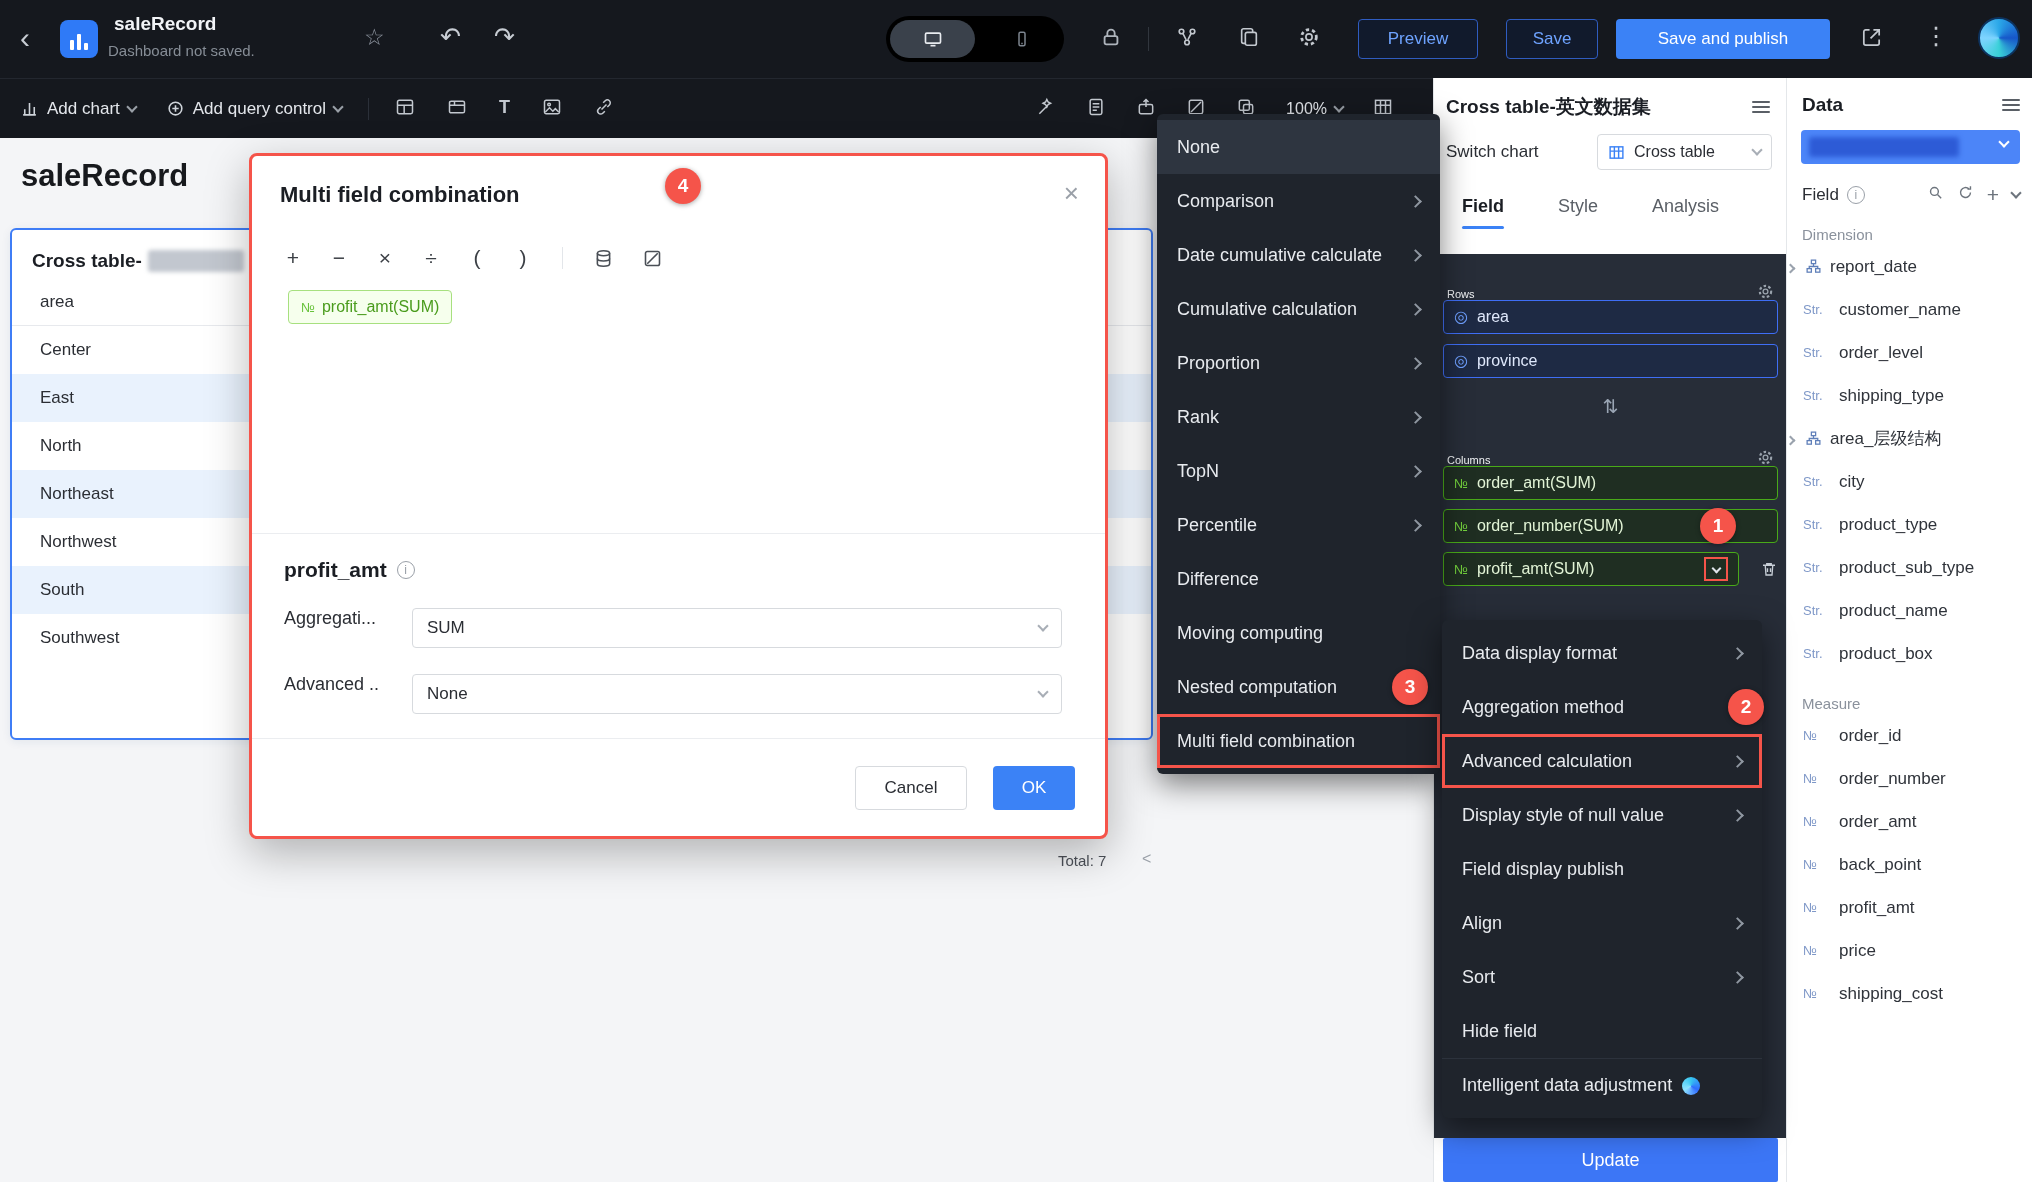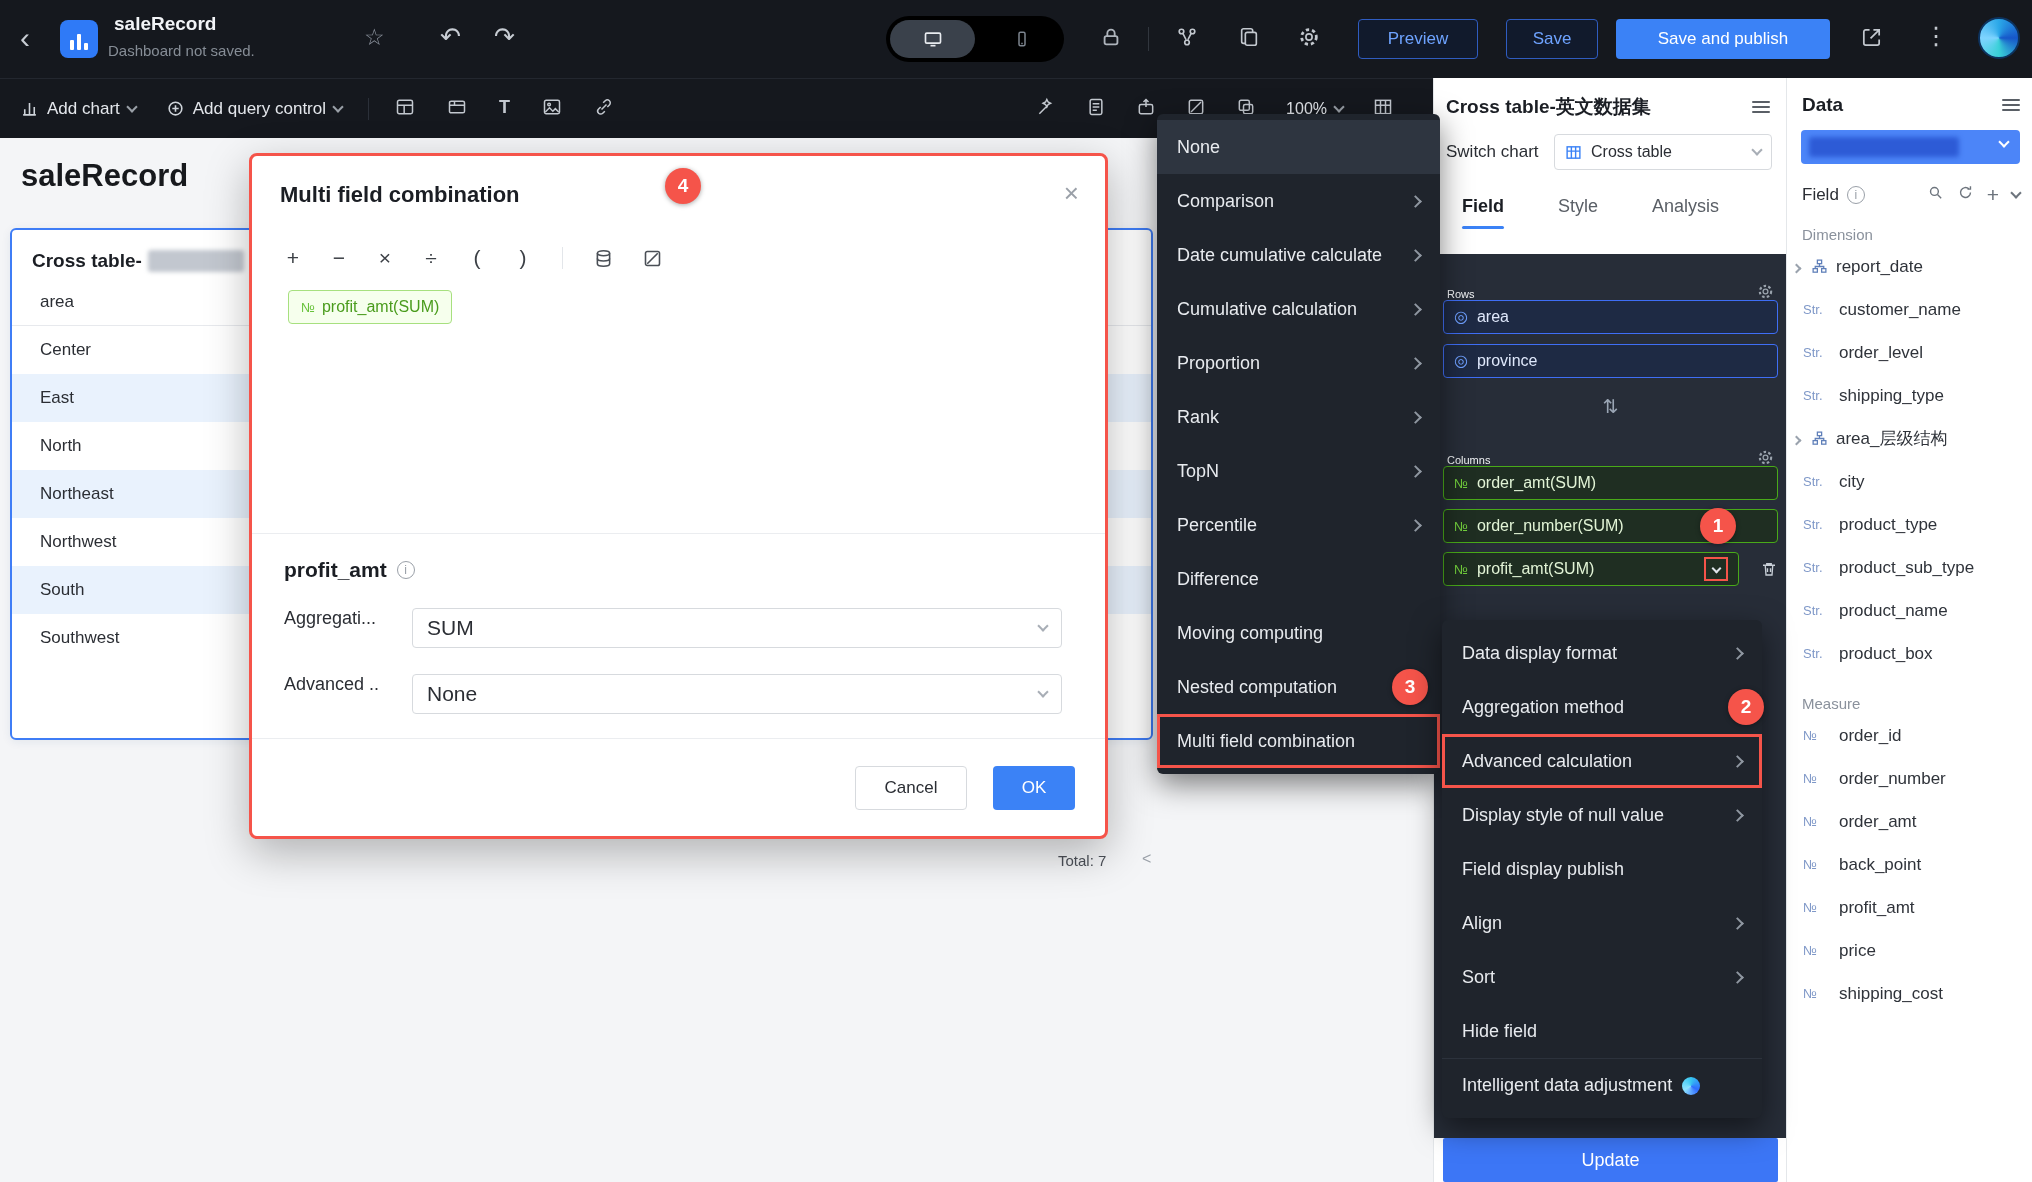--- a/index.html
+++ b/index.html
@@ -68,21 +68,21 @@
   .m-toolsep { width:1px; height:22px; background:#e3e6ea; margin:0 2px; }
   .m-tool-ic { color:#4a4f56; display:flex; }
   .m-formula { height:248px; border-bottom:1px solid #ebedf0; padding:4px 0 0 36px; }
   .tagL { display:inline-flex; gap:7px; height:34px; align-items:center; padding:0 12px; background:#f6ffed; border:1px solid #a7e07f; border-radius:4px; color:#4a9c1d; font-size:16px; }
   .tagL .no { color:#67c23a; font-size:13px; }
   .m-field { padding:24px 32px 0; }
   .m-fname { font-size:21px; font-weight:bold; color:#1b1e24; display:flex; align-items:center; gap:10px; }
   .info-i { width:18px; height:18px; border:1px solid #9aa0a8; border-radius:50%; color:#9aa0a8; font-size:12px; font-weight:normal; display:inline-flex; align-items:center; justify-content:center; font-style:normal; }
   .m-row { display:flex; margin-top:26px; }
   .m-lab { width:128px; font-size:18px; color:#2b2e34; }
-  .m-sel { width:650px; height:40px; border:1px solid #d7dade; border-radius:4px; display:flex; align-items:center; justify-content:space-between; padding:0 14px; font-size:21px; color:#2b2e34; background:#fff; color:#2b2e34; }
+  .m-sel { width:650px; height:40px; border:1px solid #d7dade; border-radius:4px; display:flex; align-items:center; justify-content:space-between; padding:0 14px; font-size:17px; color:#2b2e34; background:#fff; color:#2b2e34; }
   .m-sel .chv { color:#a8aeb6; }
   .m-foot { position:absolute; left:0; right:0; bottom:0; height:98px; border-top:1px solid #ebedf0; display:flex; align-items:center; justify-content:flex-end; gap:26px; padding:0 30px; }
   .btn-cancel { width:112px; height:44px; border:1px solid #d7dade; border-radius:4px; background:#fff; font-size:17px; color:#2b2e34; display:flex; align-items:center; justify-content:center; }
   .btn-ok { width:82px; height:44px; border-radius:4px; background:#3b82f6; color:#fff; font-size:17px; display:flex; align-items:center; justify-content:center; }
 
   
   .dmenu { position:absolute; background:#1f242c; border-radius:6px; box-shadow:0 10px 30px rgba(0,0,0,.5); padding:6px 0; z-index:45; }
   .menu-calc { left:1157px; top:114px; width:283px; }
   .menu-field { left:1442px; top:620px; width:320px; }
   .mi { height:54px; display:flex; align-items:center; justify-content:space-between; padding:0 20px; font-size:18px; color:#e8ebef; position:relative; }
@@ -101,21 +101,21 @@
   .b1 { left:1700px; top:508px; }
 
   
   .cfg { position:absolute; left:1433px; top:78px; width:353px; height:1104px; background:#fff; border-left:1px solid #e4e7ea; z-index:8; }
   .cfg-title-row { display:flex; justify-content:space-between; align-items:center; padding:16px 16px 0 12px; }
   .cfg-title { font-size:19px; font-weight:bold; color:#1b1e24; }
   .burger { display:inline-block; width:18px; }
   .burger i { display:block; height:2px; background:#5a5f66; margin:3px 0; border-radius:1px; }
   .cfg-switch { display:flex; align-items:center; justify-content:space-between; padding:14px 14px 0 12px; }
   .cfg-switch-label { font-size:17px; color:#2b2e34; }
-  .cfg-sel { width:218px; height:36px; border:1px solid #d7dade; border-radius:4px; display:flex; align-items:center; gap:9px; padding:0 10px; font-size:16px; color:#2b2e34; background:#fff; }
+  .cfg-sel { width:175px; height:36px; border:1px solid #d7dade; border-radius:4px; display:flex; align-items:center; gap:9px; padding:0 10px; font-size:16px; color:#2b2e34; background:#fff; }
   .cfg-sel .ic { color:#3b82f6; display:flex; }
   .cfg-sel .chv { margin-left:auto; color:#a8aeb6; }
   .cfg-tabs { display:flex; gap:54px; padding:26px 0 0 28px; font-size:18px; color:#5a5f66; }
   .tab.active { color:#1b1e24; font-weight:bold; }
   .tab.active::after { content:""; display:block; height:3px; background:#3b82f6; margin-top:9px; border-radius:2px; }
   .cfg-dark { position:absolute; left:0; top:176px; width:353px; height:884px; background:#272d38; padding:4px 9px 0; }
   .sec-row { display:flex; justify-content:space-between; align-items:flex-end; height:42px; color:#f2f4f6; font-size:11px; padding:0 4px; }
   .sec-row .gear { color:#9aa3ad; display:flex; }
   .tagB { height:34px; border:1px solid #3f6ef5; background:#1e2a44; border-radius:4px; display:flex; align-items:center; gap:9px; padding:0 10px; color:#dfe8fb; font-size:16px; margin-bottom:10px; }
   .tagB .pin { color:#6fa0ff; font-size:16px; line-height:16px; }
@@ -138,21 +138,21 @@
   .d-sel .chv { position:absolute; right:12px; top:12px; color:#fff; }
   .d-field-row { display:flex; align-items:center; gap:8px; padding:20px 12px 0 15px; font-size:17px; color:#2b2e34; }
   .d-field-ics { margin-left:auto; display:flex; align-items:center; gap:13px; color:#6d747d; }
   .d-plus { font-size:21px; line-height:16px; color:#6d747d; }
   .d-sec { padding:20px 0 2px 15px; font-size:15px; color:#8a919c; }
   .d-item { height:43px; display:flex; align-items:center; gap:8px; padding-left:16px; font-size:17px; color:#2f333a; }
   .d-item .pre { color:#7f98c8; font-size:13px; width:28px; flex:none; }
   .d-item .exp { color:#9aa2ad; width:10px; flex:none; }
   .d-item .exp .chvr { width:7px; height:7px; }
   .d-item .treeic { color:#5f7fb9; display:flex; flex:none; }
-  .d-item.tree { padding-left:6px; }
+  .d-item.tree { padding-left:0; }
 </style>
 </head>
 <body>
 
 <div class="app">
 
   <div class="hdr">
     <span class="abs h-back">‹</span>
     <span class="abs h-appicon">
         <i style="height:10px"></i>

